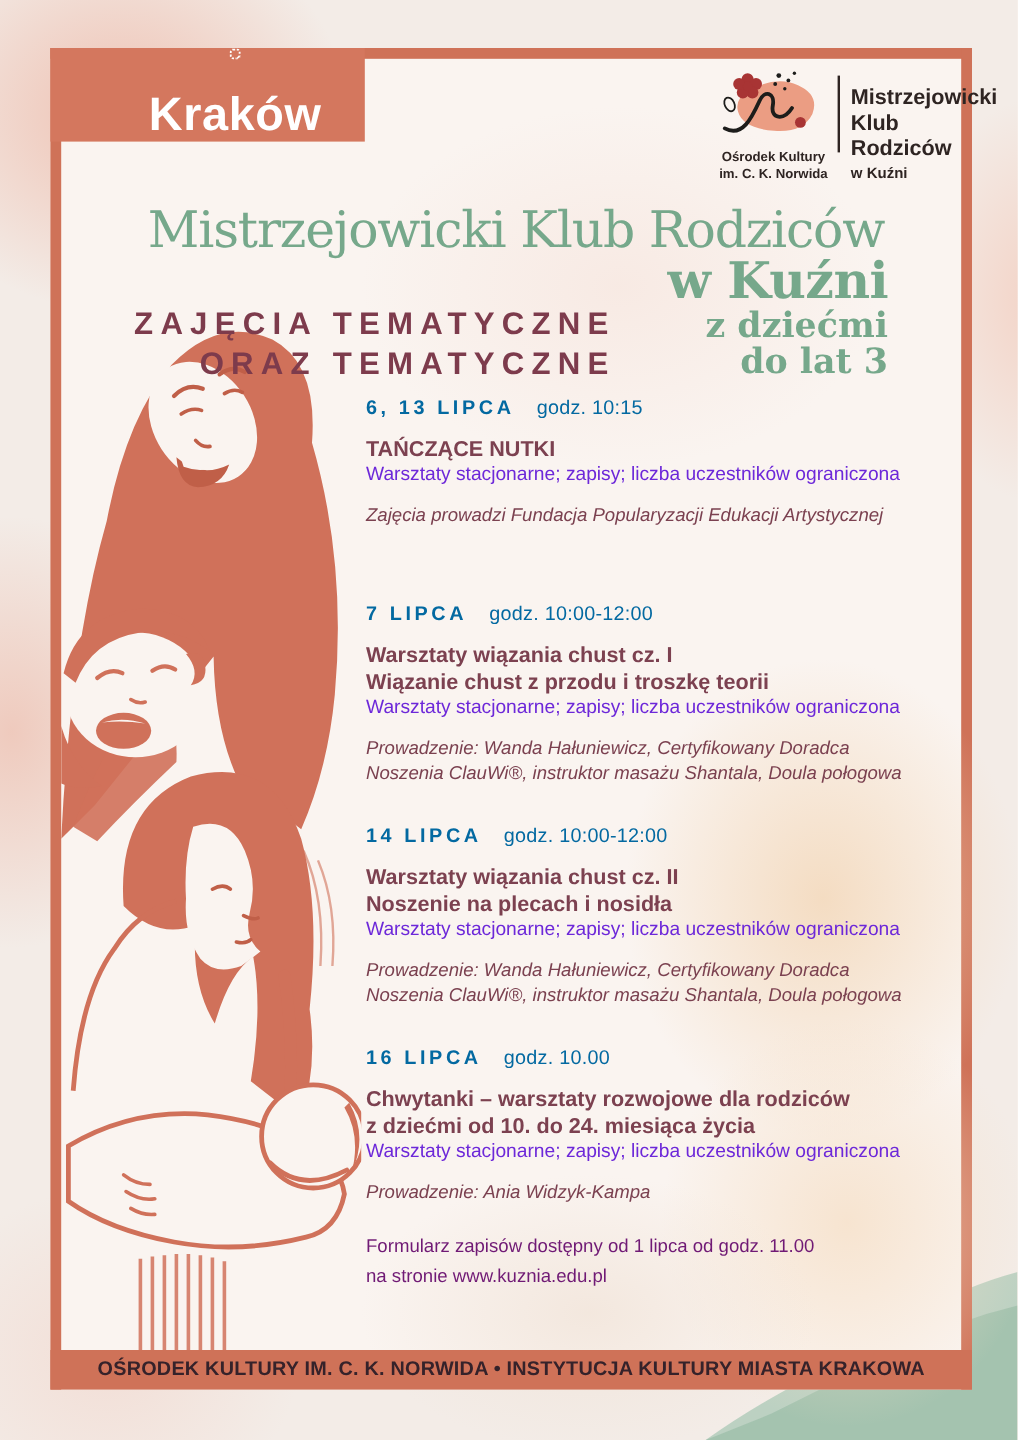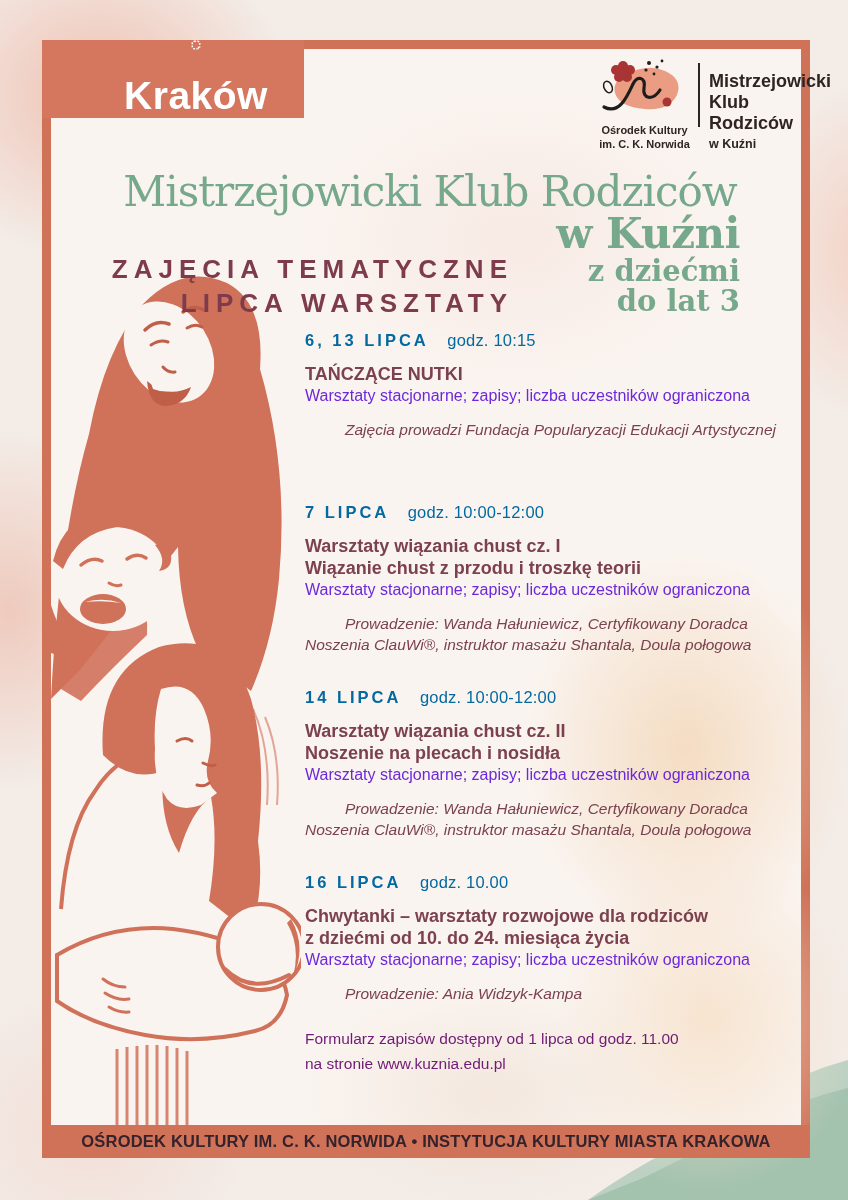--- a/index.html
+++ b/index.html
@@ -53,21 +53,21 @@
   .kuzni .l3{font-size:29px;line-height:30px;}
   
   .event{position:absolute;left:254px;width:505px;z-index:2;}
   .e1{top:282px}.e2{top:454px}.e3{top:639px}.e4{top:824px}
   .date-row{color:#0369a1;margin-bottom:13px;white-space:nowrap;}
   .date{font-weight:bold;font-size:16.5px;letter-spacing:3px;}
   .time{font-size:16.5px;margin-left:14px;letter-spacing:.2px;}
   .etitle{font-weight:bold;font-size:18px;color:#7c4150;line-height:22px;white-space:nowrap;}
   .enote{font-size:16px;color:#6d28d9;line-height:22px;white-space:nowrap;}
   .elead{font-style:italic;font-size:15.5px;color:#7b4150;line-height:21px;white-space:nowrap;}
-  .elead.first{margin-top:12px;margin-left:40px;}
+  .elead.first{margin-top:12px;}
   
   .signup{position:absolute;left:254px;top:977px;z-index:2;
     color:#701a75;font-size:15.5px;line-height:25px;white-space:nowrap;}
   
   .footer-bar{
     position:absolute;left:-9px;right:-9px;bottom:0;height:33px;background:#cf7258;
     display:flex;align-items:center;justify-content:center;z-index:3;
   }
   .footer-bar span{color:#35222a;font-weight:bold;font-size:16.5px;letter-spacing:.2px;white-space:nowrap;}
   
@@ -170,21 +170,21 @@
     <div class="club-text">
       <div class="club-l">Mistrzejowicki</div>
       <div class="club-l">Klub Rodziców</div>
       <div class="club-s">w Kuźni</div>
     </div>
   </div>
 
   <div class="title-main">Mistrzejowicki Klub Rodziców</div>
   <div class="caps">
     <div>ZAJĘCIA TEMATYCZNE</div>
-    <div>LIPCA WARSZTATY</div>
+    <div>ORAZ TEMATYCZNE</div>
   </div>
   <div class="kuzni">
     <div class="l1">w Kuźni</div>
     <div class="l2">z dziećmi</div>
     <div class="l3">do lat 3</div>
   </div>
 
   <div class="event e1">
     <div class="date-row">
       <span class="date">6, 13 LIPCA</span>

